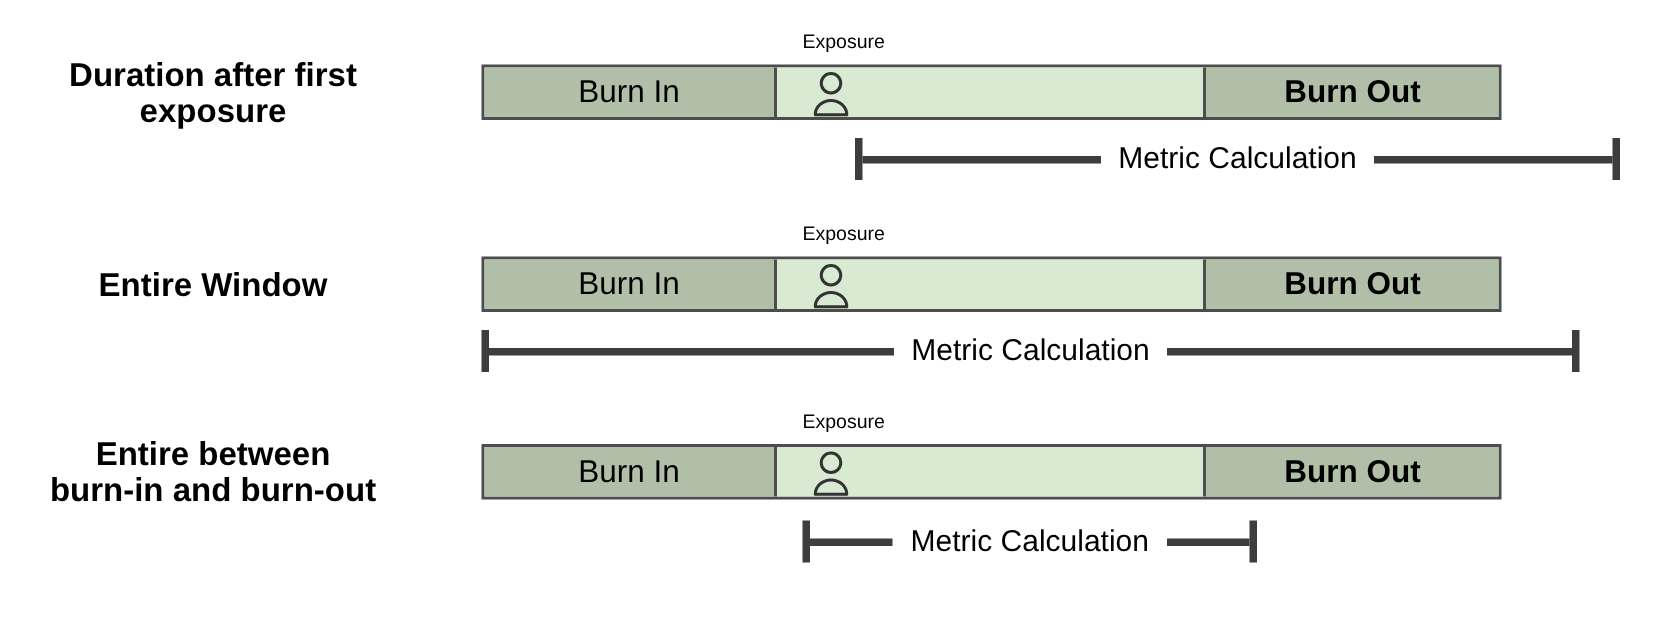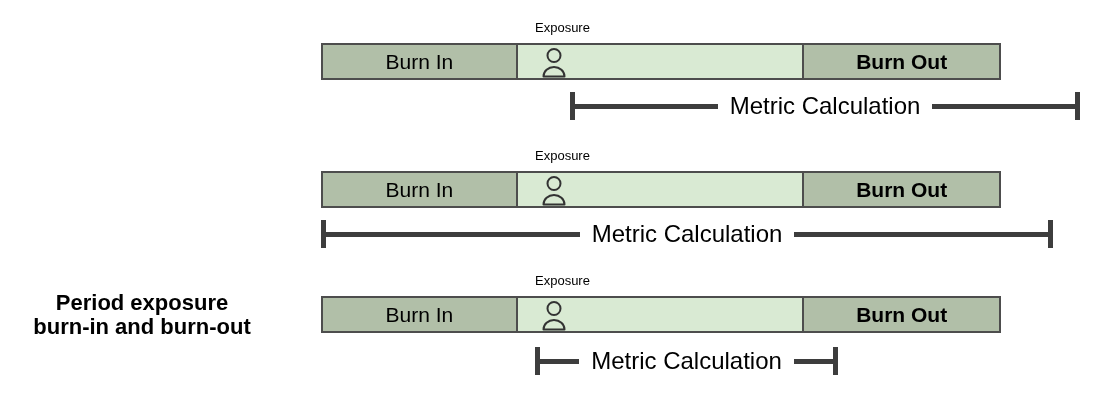--- a/index.html
+++ b/index.html
@@ -49,28 +49,30 @@
   
   .bracket{
     position:absolute;height:28px;display:flex;align-items:center;
   }
   .r1-bracket{left:570px;width:510px;top:92px}
   .r2-bracket{left:321px;width:732px;top:220px}
   .r3-bracket{left:535px;width:303px;top:347px}
   .cap{width:5px;height:28px;background:var(--bracket);flex:0 0 auto;}
   .bline{flex:1 1 0;height:5px;background:var(--bracket);}
   .bracket-text{
-    flex:0 0 auto;padding:0 12px;font-size:24px;white-space:nowrap;color:var(--text);
+    flex:0 0 auto;padding:0 12px;font-size:20px;white-space:nowrap;color:var(--text);
   }
 </style>
 </head>
 <body>
 
 <div class="canvas">
 
+  <div class="row-label r1-label">Duration after first
+exposure</div>
   <div class="exposure-label r1-exp">Exposure</div>
   <div class="bar r1-bar">
     <div class="seg seg-dark seg-burn-in">
       <span>Burn In</span>
     </div>
     <div class="seg seg-exposure">
       <svg class="person" width="26" height="31" viewBox="0 0 26 31">
         <circle cx="13" cy="8.5" r="6.5"></circle>
         <path d="M 2.5 29.5 a 10.5 9.5 0 0 1 21 0 z" stroke-linejoin="round"></path>
       </svg>
@@ -80,20 +82,21 @@
     </div>
   </div>
   <div class="bracket r1-bracket">
     <div class="cap"></div>
     <div class="bline"></div>
     <span class="bracket-text">Metric Calculation</span>
     <div class="bline"></div>
     <div class="cap"></div>
   </div>
 
+  <div class="row-label r2-label">Entire Window</div>
   <div class="exposure-label r2-exp">Exposure</div>
   <div class="bar r2-bar">
     <div class="seg seg-dark seg-burn-in">
       <span>Burn In</span>
     </div>
     <div class="seg seg-exposure">
       <svg class="person" width="26" height="31" viewBox="0 0 26 31">
         <circle cx="13" cy="8.5" r="6.5"></circle>
         <path d="M 2.5 29.5 a 10.5 9.5 0 0 1 21 0 z" stroke-linejoin="round"></path>
       </svg>
@@ -103,21 +106,21 @@
     </div>
   </div>
   <div class="bracket r2-bracket">
     <div class="cap"></div>
     <div class="bline"></div>
     <span class="bracket-text">Metric Calculation</span>
     <div class="bline"></div>
     <div class="cap"></div>
   </div>
 
-  <div class="row-label r3-label">Period exposure
+  <div class="row-label r3-label">Entire between
 burn-in and burn-out</div>
   <div class="exposure-label r3-exp">Exposure</div>
   <div class="bar r3-bar">
     <div class="seg seg-dark seg-burn-in">
       <span>Burn In</span>
     </div>
     <div class="seg seg-exposure">
       <svg class="person" width="26" height="31" viewBox="0 0 26 31">
         <circle cx="13" cy="8.5" r="6.5"></circle>
         <path d="M 2.5 29.5 a 10.5 9.5 0 0 1 21 0 z" stroke-linejoin="round"></path>

